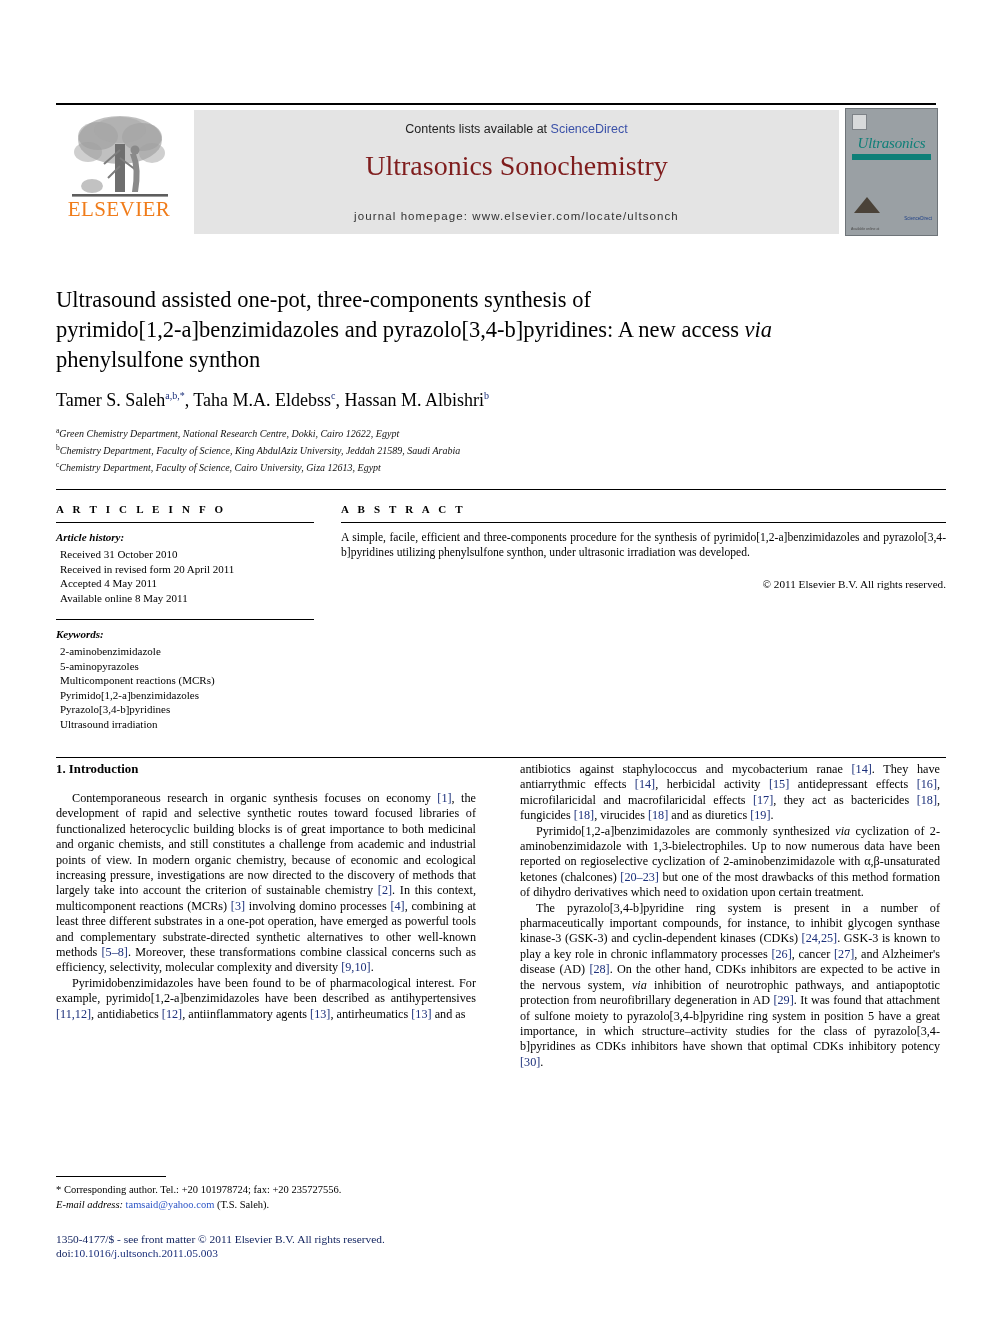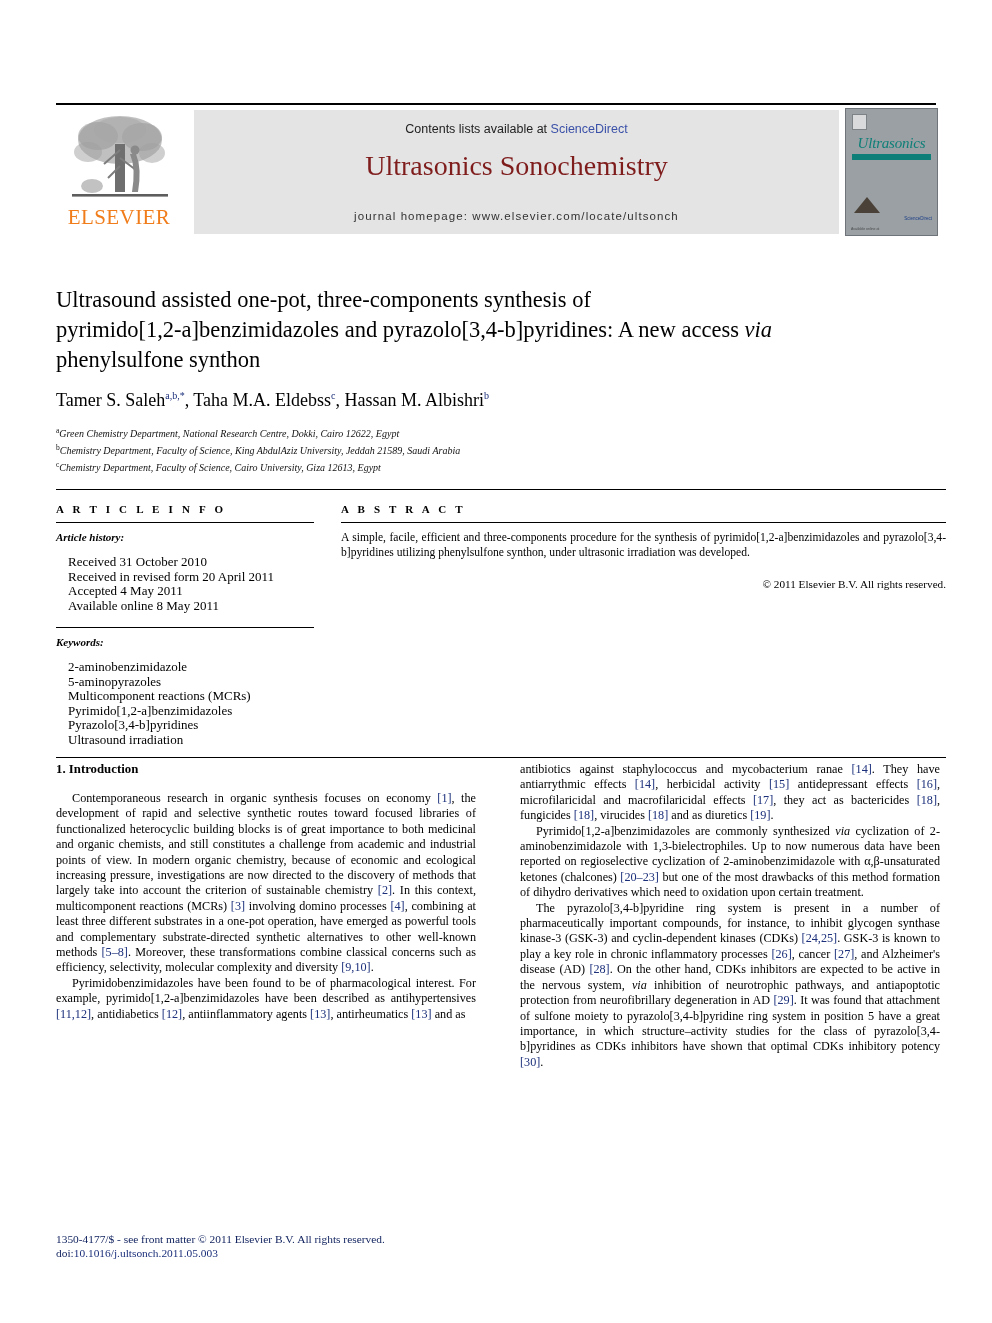--- a/index.html
+++ b/index.html
@@ -55,21 +55,21 @@
   .tree-canvas {
     position: absolute;
     left: 8px;
     top: 0px;
     width: 104px;
     height: 98px;
   }
   .elsevier-word {
     position: absolute;
     left: 0;
-    bottom: 4px;
+    bottom: 12px;
     width: 118px;
     text-align: center;
     font-family: "Liberation Serif", serif;
     font-size: 21px;
     letter-spacing: 0.4px;
     color: #f07c1a;
   }
 
   .grayband {
     position: absolute;
@@ -260,25 +260,25 @@
   .hr-thin  { border-top: 1px solid #000; margin: 14px 0 8px 0; }
 
   .info-label {
     font-family: "Liberation Serif", serif;
     font-style: italic;
     font-weight: bold;
     font-size: 11px;
     margin: 0 0 1px 0;
   }
   .info-list {
-    margin: 12px;
+    margin: 4px;
     padding: 0;
     list-style: none;
     font-family: "Liberation Serif", serif;
-    font-size: 13px;
+    font-size: 11px;
     line-height: 14.5px;
     color: #000;
   }
   .abs-text {
     font-family: "Liberation Serif", serif;
     font-size: 11.6px;
     line-height: 14.6px;
     text-align: justify;
     margin: 0;
   }
@@ -465,19 +465,28 @@
       <p class="body">Contemporaneous research in organic synthesis focuses on economy <span class="ref" style="color:#1b2f7a">[1]</span>, the development of rapid and selective synthetic routes toward focused libraries of functionalized heterocyclic building blocks is of great importance to both medicinal and organic chemists, and still constitutes a challenge from academic and industrial points of view. In modern organic chemistry, because of economic and ecological increasing pressure, investigations are now directed to the discovery of methods that largely take into account the criterion of sustainable chemistry <span class="ref" style="color:#1b2f7a">[2]</span>. In this context, multicomponent reactions (MCRs) <span class="ref" style="color:#1b2f7a">[3]</span> involving domino processes <span class="ref" style="color:#1b2f7a">[4]</span>, combining at least three different substrates in a one-pot operation, have emerged as powerful tools and complementary substrate-directed synthetic alternatives to other well-known methods <span class="ref" style="color:#1b2f7a">[5–8]</span>. Moreover, these transformations combine classical concerns such as efficiency, selectivity, molecular complexity and diversity <span class="ref" style="color:#1b2f7a">[9,10]</span>.</p>
       <p class="body">Pyrimidobenzimidazoles have been found to be of pharmacological interest. For example, pyrimido[1,2-a]benzimidazoles have been described as antihypertensives <span class="ref" style="color:#1b2f7a">[11,12]</span>, antidiabetics <span class="ref" style="color:#1b2f7a">[12]</span>, antiinflammatory agents <span class="ref" style="color:#1b2f7a">[13]</span>, antirheumatics <span class="ref" style="color:#1b2f7a">[13]</span> and as</p>
     </div>
     <div class="col col-right">
       <p class="body noindent">antibiotics against staphylococcus and mycobacterium ranae <span class="ref" style="color:#1b2f7a">[14]</span>. They have antiarrythmic effects <span class="ref" style="color:#1b2f7a">[14]</span>, herbicidal activity <span class="ref" style="color:#1b2f7a">[15]</span> antidepressant effects <span class="ref" style="color:#1b2f7a">[16]</span>, microfilaricidal and macrofilaricidal effects <span class="ref" style="color:#1b2f7a">[17]</span>, they act as bactericides <span class="ref" style="color:#1b2f7a">[18]</span>, fungicides <span class="ref" style="color:#1b2f7a">[18]</span>, virucides <span class="ref" style="color:#1b2f7a">[18]</span> and as diuretics <span class="ref" style="color:#1b2f7a">[19]</span>.</p>
       <p class="body">Pyrimido[1,2-a]benzimidazoles are commonly synthesized <em>via</em> cyclization of 2-aminobenzimidazole with 1,3-bielectrophiles. Up to now numerous data have been reported on regioselective cyclization of 2-aminobenzimidazole with α,β-unsaturated ketones (chalcones) <span class="ref" style="color:#1b2f7a">[20–23]</span> but one of the most drawbacks of this method formation of dihydro derivatives which need to oxidation upon certain treatment.</p>
       <p class="body">The pyrazolo[3,4-b]pyridine ring system is present in a number of pharmaceutically important compounds, for instance, to inhibit glycogen synthase kinase-3 (GSK-3) and cyclin-dependent kinases (CDKs) <span class="ref" style="color:#1b2f7a">[24,25]</span>. GSK-3 is known to play a key role in chronic inflammatory processes <span class="ref" style="color:#1b2f7a">[26]</span>, cancer <span class="ref" style="color:#1b2f7a">[27]</span>, and Alzheimer's disease (AD) <span class="ref" style="color:#1b2f7a">[28]</span>. On the other hand, CDKs inhibitors are expected to be active in the nervous system, <em>via</em> inhibition of neurotrophic pathways, and antiapoptotic protection from neurofibrillary degeneration in AD <span class="ref" style="color:#1b2f7a">[29]</span>. It was found that attachment of sulfone moiety to pyrazolo[3,4-b]pyridine ring system in position 5 have a great importance, in which structure–activity studies for the class of pyrazolo[3,4-b]pyridines as CDKs inhibitors have shown that optimal CDKs inhibitory potency <span class="ref" style="color:#1b2f7a">[30]</span>.</p>
     </div>
   </div>
 
+  <div class="footnote">
+    <div class="fn-rule"></div>
+    <p>* Corresponding author. Tel.: +20 101978724; fax: +20 235727556.</p>
+    <p>
+      <span class="ital">E-mail address:</span>
+      <span class="mail-link">tamsaid@yahoo.com</span>
+      <span>(T.S. Saleh).</span>
+    </p>
+  </div>
 
   <div class="footer">
     <div>1350-4177/$ - see front matter © 2011 Elsevier B.V. All rights reserved.</div>
     <div><span>doi:</span><span class="doi-link">10.1016/j.ultsonch.2011.05.003</span></div>
   </div>
 
 </div>
 
 </body></html>

